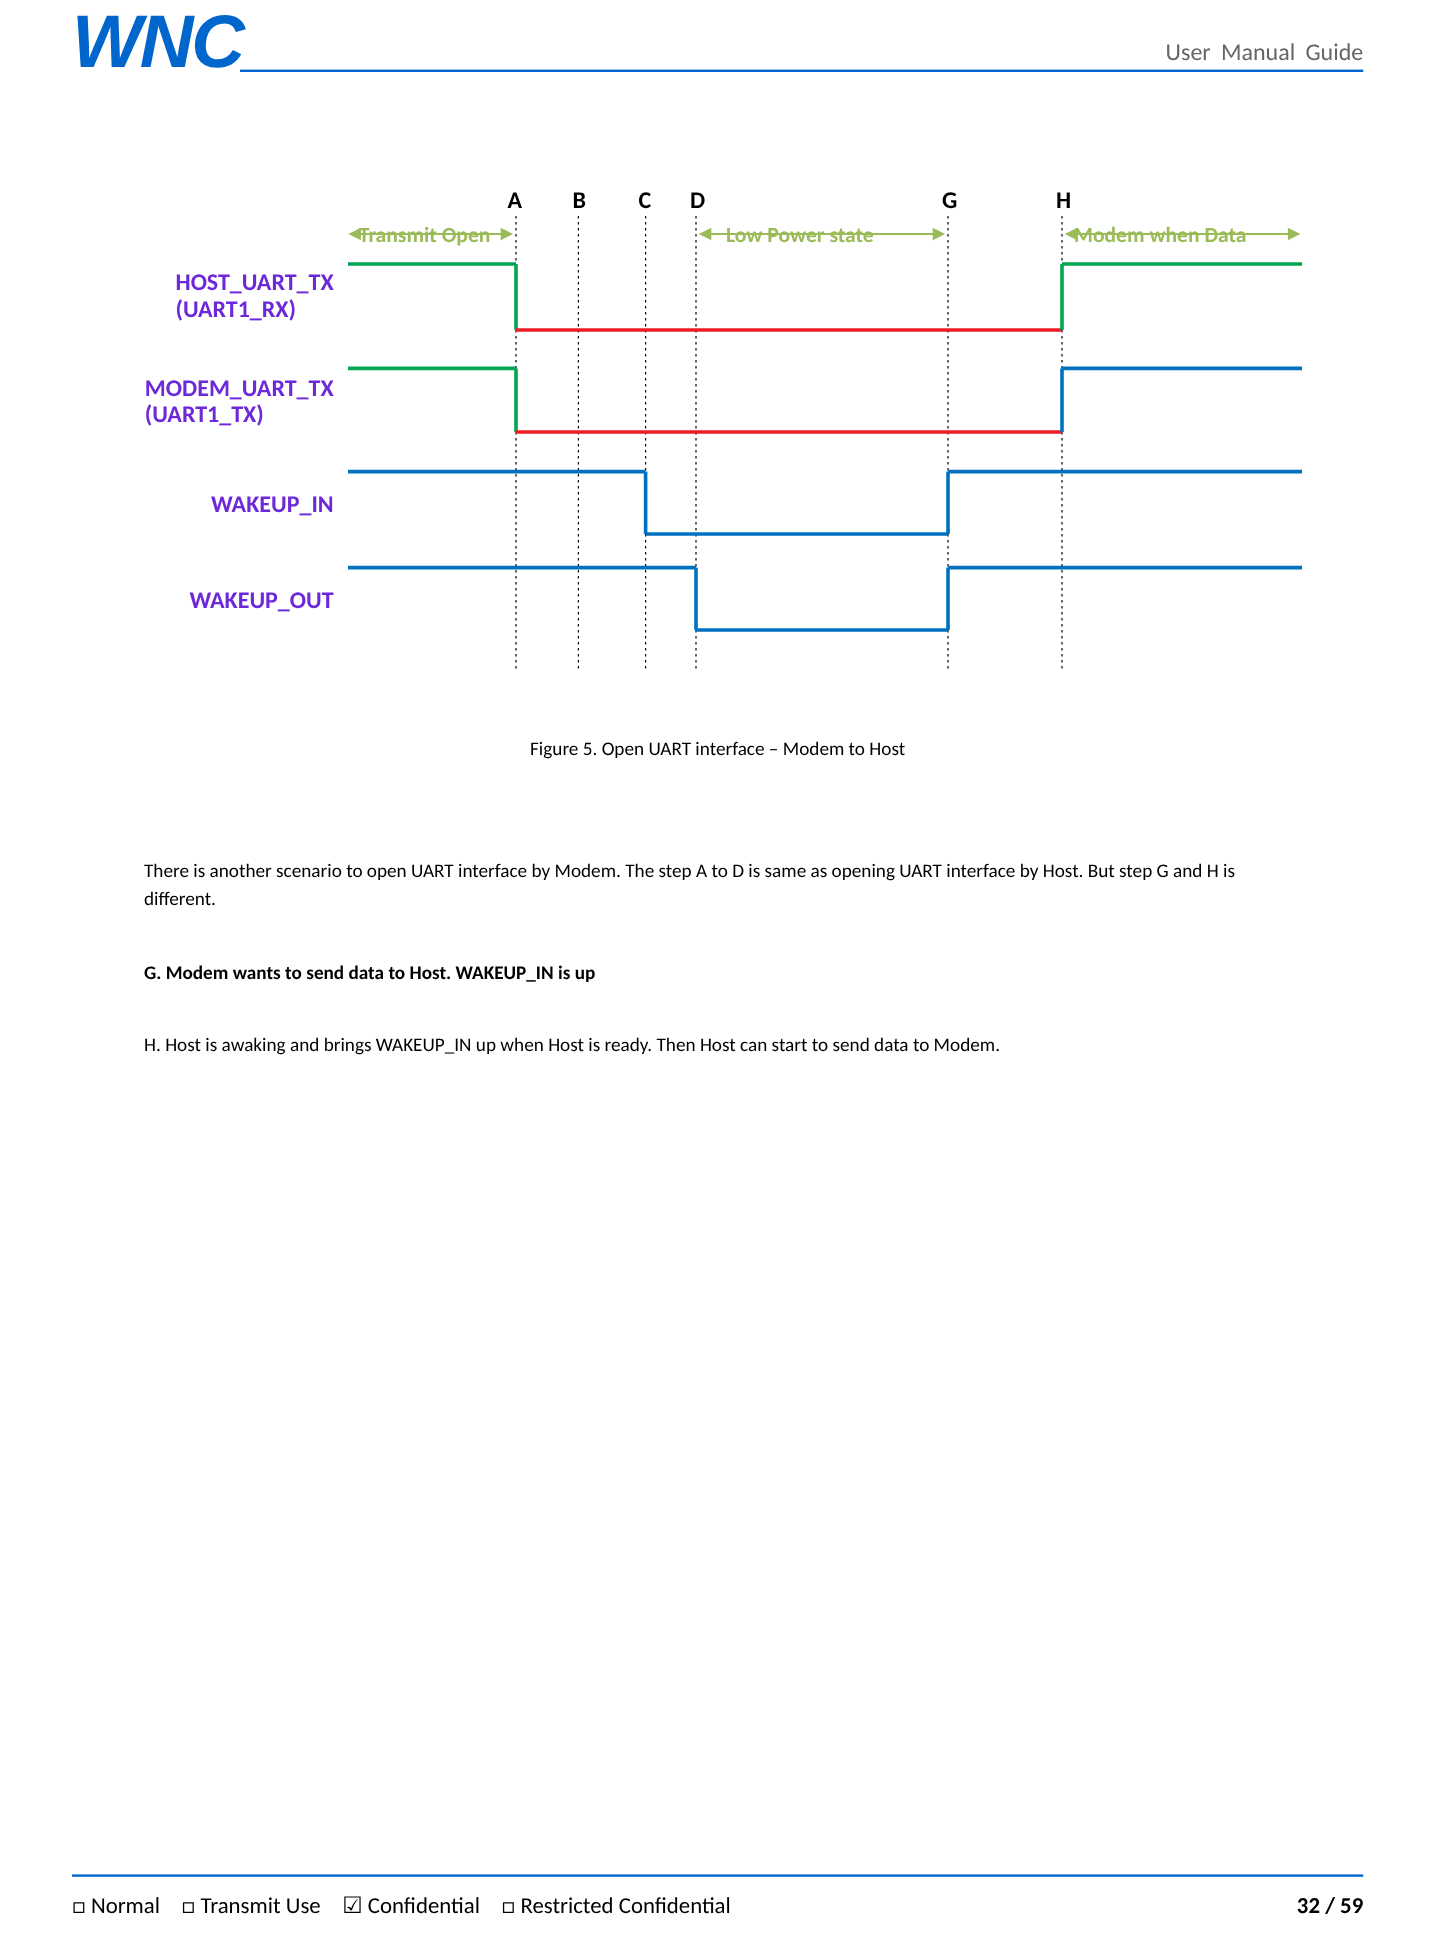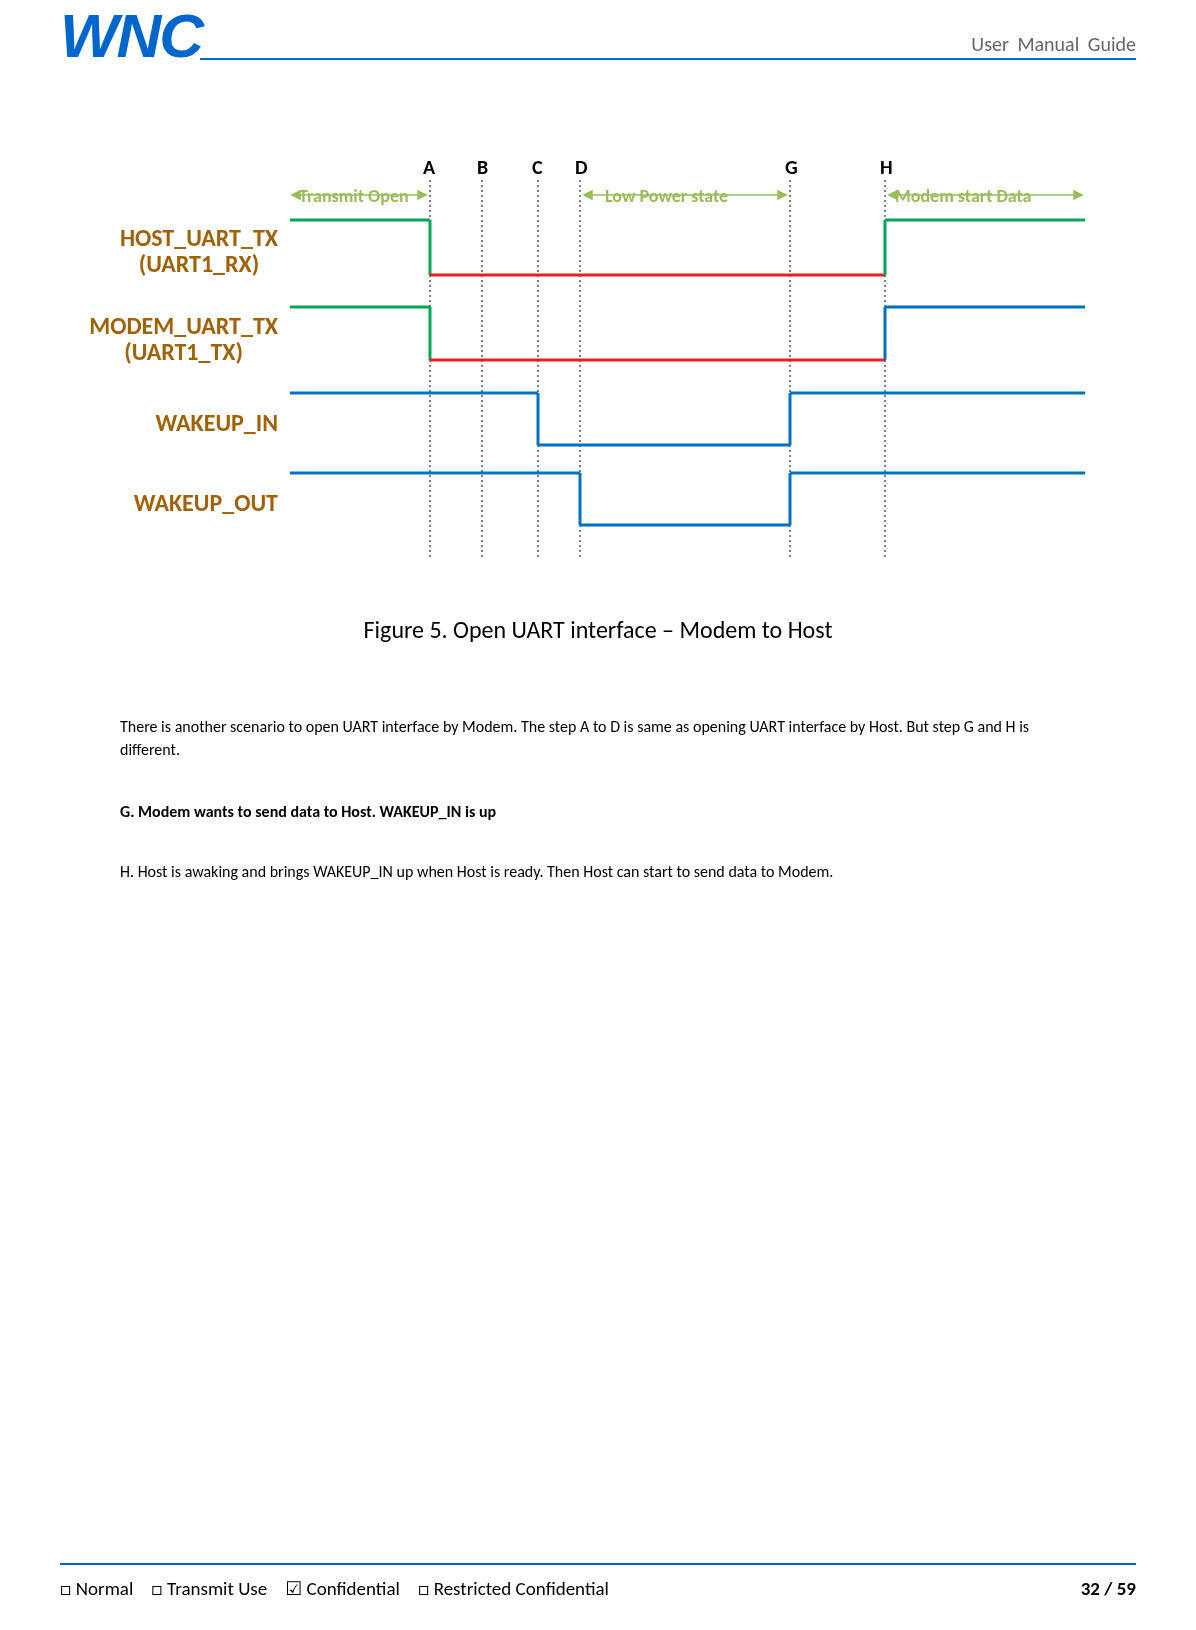--- a/index.html
+++ b/index.html
@@ -46,44 +46,44 @@
     position: absolute;
     top: 155px;
     left: 120px;
     width: 1000px;
     height: 440px;
     font-family: Calibri, Arial, sans-serif;
     font-weight: 700;
   }
   .sig-label {
     position: absolute;
-    color: #a16207;
-    font-size: 24px;
-    text-align: center;
+    color: #6d28d9;
+    font-size: 20px;
+    text-align: left;
     line-height: 1.1;
   }
   .phase-label {
     position: absolute;
     color: #9bbb59;
     font-size: 18px;
     font-weight: 700;
   }
   .time-marker {
     position: absolute;
     font-weight: 700;
     font-size: 20px;
     color: #000;
   }
   .figure-caption {
     position: absolute;
     top: 615px;
     left: 0;
     right: 0;
     text-align: center;
-    font-size: 24px;
+    font-size: 16px;
   }
   .body-text {
     position: absolute;
     left: 120px;
     right: 120px;
     font-size: 16px;
     line-height: 1.45;
   }
   .p1 { top: 715px; }
   .p2 { top: 800px; font-weight: bold; }
@@ -126,21 +126,21 @@
 
   <span class="time-marker" style="left:303px;top:0">A</span>
   <span class="time-marker" style="left:357px;top:0">B</span>
   <span class="time-marker" style="left:412px;top:0">C</span>
   <span class="time-marker" style="left:455px;top:0">D</span>
   <span class="time-marker" style="left:665px;top:0">G</span>
   <span class="time-marker" style="left:760px;top:0">H</span>
 
   <span class="phase-label" style="left:179px;top:30px">Transmit Open</span>
   <span class="phase-label" style="left:485px;top:30px">Low Power state</span>
-  <span class="phase-label" style="left:775px;top:30px">Modem start Data</span>
+  <span class="phase-label" style="left:775px;top:30px">Modem when Data</span>
 
   <div class="sig-label" style="right:842px;top:70px">
     <span>HOST_UART_TX</span><br>
     <span>(UART1_RX)</span>
   </div>
   <div class="sig-label" style="right:842px;top:158px">
     <span>MODEM_UART_TX</span><br>
     <span>(UART1_TX)</span>
   </div>
   <div class="sig-label" style="right:842px;top:255px">WAKEUP_IN</div>

